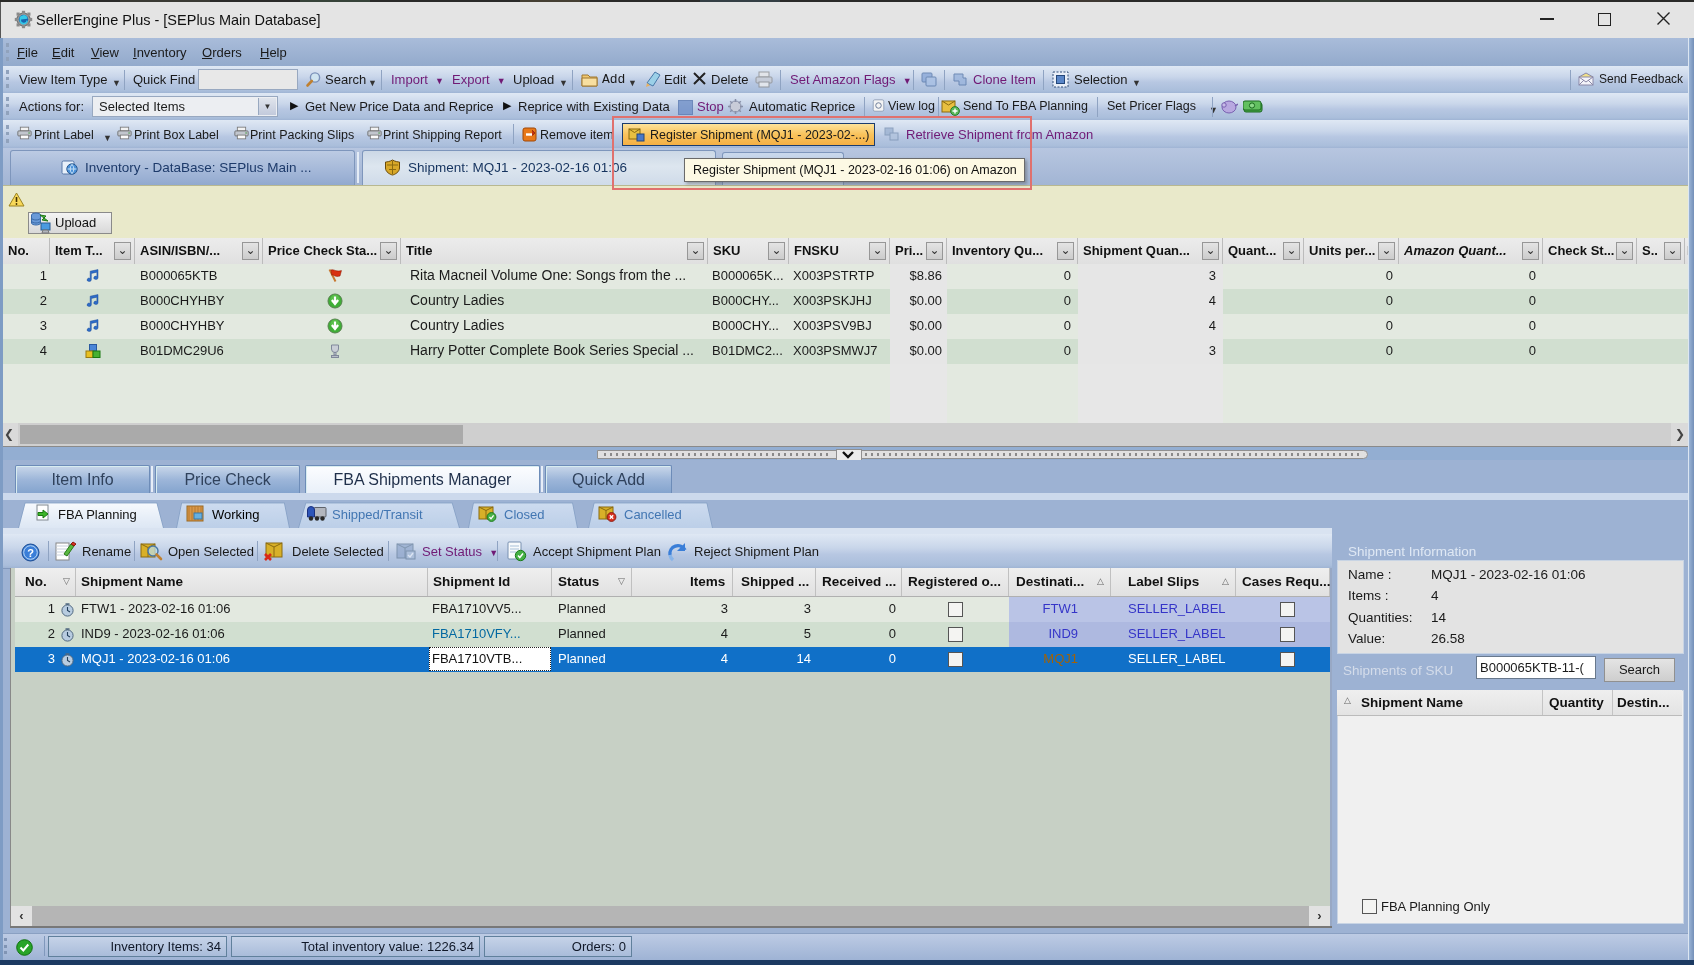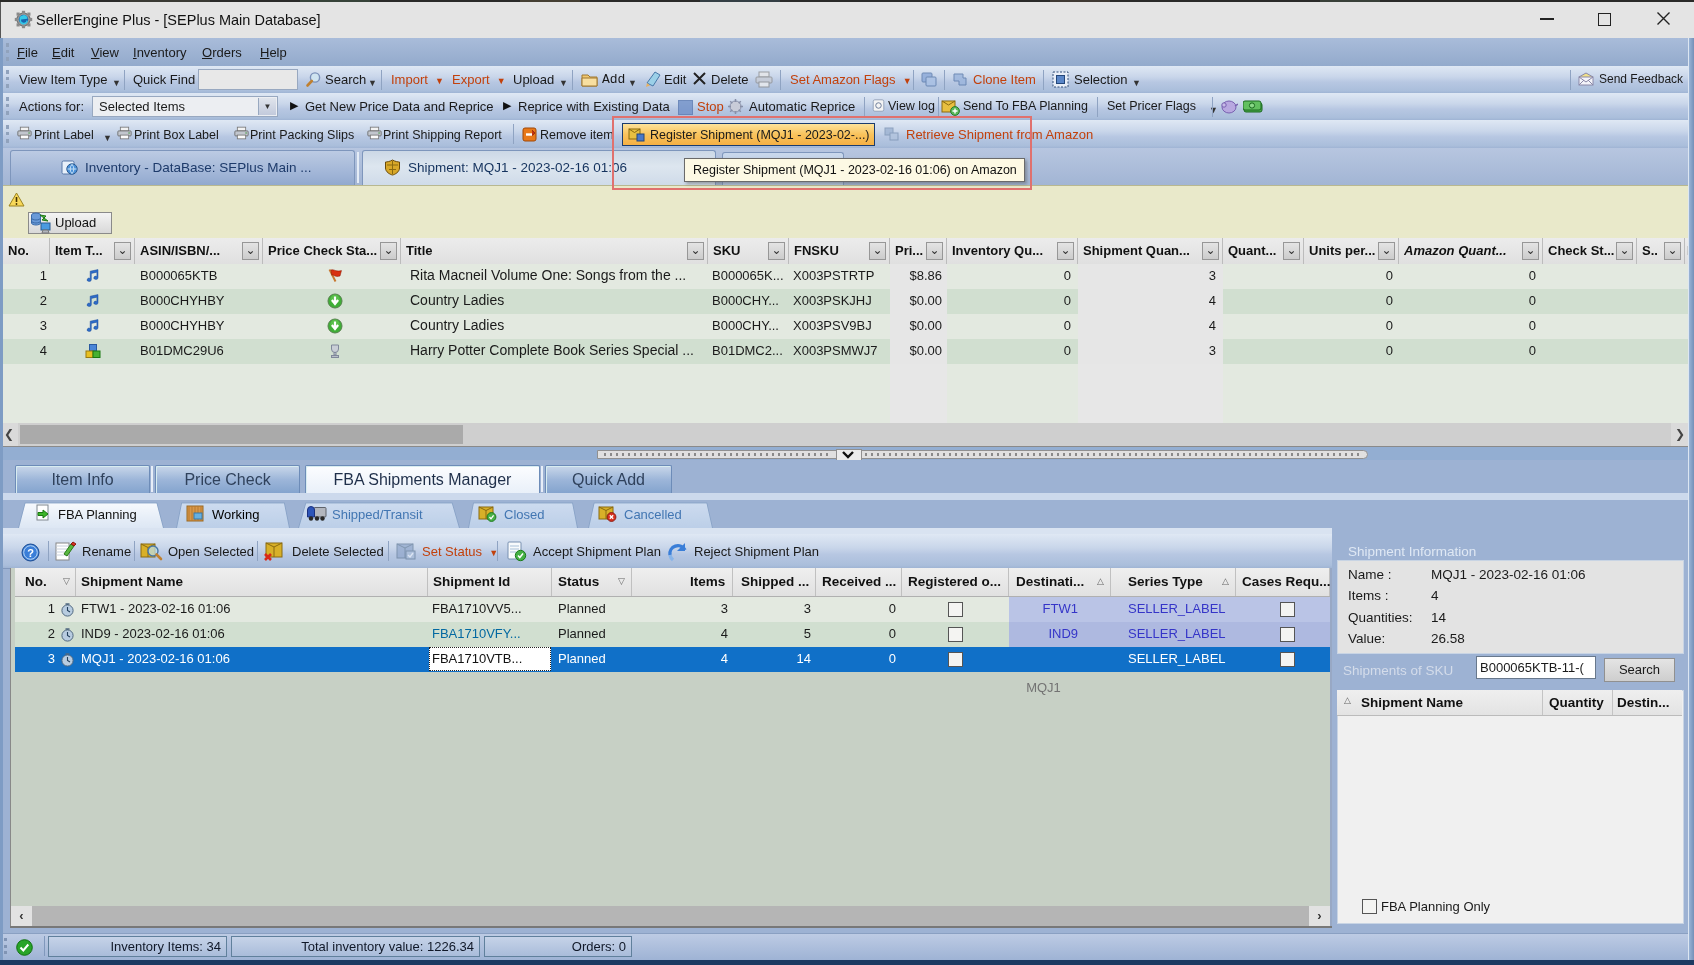--- a/index.html
+++ b/index.html
@@ -1,21 +1,21 @@
 <!DOCTYPE html>
 <html><head><meta charset="utf-8">
 <style>
 html,body{margin:0;padding:0;}
 #win{position:relative;width:1694px;height:965px;background:#e4e4e4;overflow:hidden;
  font-family:"Liberation Sans",sans-serif;font-size:13px;color:#1a1a1a;}
 .ab{position:absolute;white-space:nowrap;}
 .tb{background:linear-gradient(180deg,#dfe8f4 0%,#c9d6ea 40%,#b7c7e2 60%,#aabedb 92%,#9fb4d4 100%);border-bottom:1px solid #8298bc;}
 .grip{width:3px;border-left:3px dotted #90a2bc;height:18px;}
 .sep{width:1px;background:#8fa3c2;height:20px;}
-.gray{color:#c2410c;}
+.gray{color:#701a75;}
 .hdrcell{background:linear-gradient(#ececec,#e0e0e0);border-right:1px solid #bcbcbc;box-sizing:border-box;}
 .hdrtxt{font-weight:bold;font-size:13px;color:#111;white-space:nowrap;overflow:hidden;}
 .sortbtn{width:17px;height:18px;background:linear-gradient(#e4e4e4,#cccccc);border:1px solid #979797;box-sizing:border-box;color:#333;font-size:12px;text-align:center;line-height:14px;}
 .cell{white-space:nowrap;overflow:hidden;font-size:13px;}
 .num{text-align:right;}
 .cb{width:15px;height:15px;background:#f4f4f2;border:1px solid #555;box-sizing:border-box;}
 .dtab{border:1px solid #7e96bc;border-bottom:none;border-radius:3px 3px 0 0;box-sizing:border-box;}
 .mtab{border:1px solid #6d8cb8;border-bottom:none;border-radius:2px 2px 0 0;box-sizing:border-box;
  background:linear-gradient(#c9d7ea,#9db6d9 50%,#84a4ce);box-shadow:inset 1px 1px 0 #d8ecf0;}
 .mtabtxt{font-size:16px;color:#30425c;text-align:center;width:100%;}
@@ -638,21 +638,21 @@
 <div class="ab hdrtxt" style="left:81px;top:574px;font-size:13.5px;">Shipment Name</div>
 <div class="ab hdrtxt" style="left:433px;top:574px;font-size:13.5px;">Shipment Id</div>
 <div class="ab hdrtxt" style="left:558px;top:574px;font-size:13.5px;">Status</div>
 <div class="ab" style="left:618px;top:576px;font-size:9px;color:#666;">▽</div>
 <div class="ab hdrtxt" style="left:690px;top:574px;font-size:13.5px;">Items</div>
 <div class="ab hdrtxt" style="left:741px;top:574px;font-size:13.5px;">Shipped ...</div>
 <div class="ab hdrtxt" style="left:822px;top:574px;font-size:13.5px;">Received ...</div>
 <div class="ab hdrtxt" style="left:908px;top:574px;font-size:13.5px;">Registered o...</div>
 <div class="ab hdrtxt" style="left:1016px;top:574px;font-size:13.5px;">Destinati...</div>
 <div class="ab" style="left:1097px;top:576px;font-size:9px;color:#666;">△</div>
-<div class="ab hdrtxt" style="left:1128px;top:574px;font-size:13.5px;">Series Type</div>
+<div class="ab hdrtxt" style="left:1128px;top:574px;font-size:13.5px;">Label Slips</div>
 <div class="ab" style="left:1222px;top:576px;font-size:9px;color:#666;">△</div>
 <div class="ab hdrtxt" style="left:1242px;top:574px;font-size:13.5px;">Cases Requ...</div>
 <div class="ab" style="left:15px;top:597px;width:1315px;height:25px;background:#e3e9e0;"></div>
     <div class="ab" style="left:1009px;top:597px;width:321px;height:25px;background:#bac4e6;"></div>
     <div class="ab cell num" style="left:15px;top:601px;width:40px;color:#1a1a1a;">1</div>
     <div class="ab" style="left:60px;top:602px;width:15px;height:15px;">
       <svg width="15" height="15" viewBox="0 0 15 15">
         <circle cx="7.5" cy="8.5" r="5.6" fill="#b8cce0" stroke="#506880"></circle>
         <path d="M7.5 5v3.5l2.5 1.5" stroke="#24405c" fill="none" stroke-width="1.1"></path>
         <path d="M5.5 2h4M7.5 2v1" stroke="#506880" stroke-width="1.4"></path>
@@ -698,21 +698,21 @@
       </svg>
     </div>
     <div class="ab cell" style="left:81px;top:651px;width:340px;color:#fff;">MQJ1 - 2023-02-16 01:06</div>
     <div class="ab" style="left:429px;top:647px;width:122px;height:24px;background:#fff;border:1px dotted #222;box-sizing:border-box;"></div>
     <div class="ab cell" style="left:432px;top:651px;width:118px;color:#111;">FBA1710VTB...</div>
     <div class="ab cell" style="left:558px;top:651px;width:72px;color:#fff;">Planned</div>
     <div class="ab cell num" style="left:632px;top:651px;width:96px;color:#fff;">4</div>
     <div class="ab cell num" style="left:733px;top:651px;width:78px;color:#fff;">14</div>
     <div class="ab cell num" style="left:816px;top:651px;width:80px;color:#fff;">0</div>
     <div class="ab cb" style="left:948px;top:652px;"></div>
-    <div class="ab cell num" style="left:1009px;top:680px;width:69px;color:#737373;text-align:center;">MQJ1</div>
+    <div class="ab cell num" style="left:1009px;top:651px;width:69px;color:#a16207;">MQJ1</div>
     <div class="ab cell" style="left:1128px;top:651px;width:104px;color:#fff;">SELLER_LABEL</div>
     <div class="ab cb" style="left:1280px;top:652px;"></div>
 <div class="ab" style="left:11px;top:906px;width:1319px;height:20px;background:#b5b5b5;"></div>
 <div class="ab" style="left:11px;top:906px;width:21px;height:20px;background:#e2e2e2;color:#333;text-align:center;line-height:19px;font-size:13px;font-weight:bold;">‹</div>
 <div class="ab" style="left:1309px;top:906px;width:21px;height:20px;background:#e2e2e2;color:#333;text-align:center;line-height:19px;font-size:13px;font-weight:bold;">›</div>
 <div class="ab" style="left:10px;top:926px;width:1322px;height:2px;background:#787878;"></div>
 
 <div class="ab" style="left:1348px;top:544px;font-size:13.5px;color:#dfe8f4;">Shipment Information</div>
 <div class="ab" style="left:1337px;top:560px;width:345px;height:92px;background:#e3e3e3;border:1px solid #c8d4e4;"></div>
 <div class="ab" style="left:1348px;top:567px;font-size:13.5px;">Name :</div>

